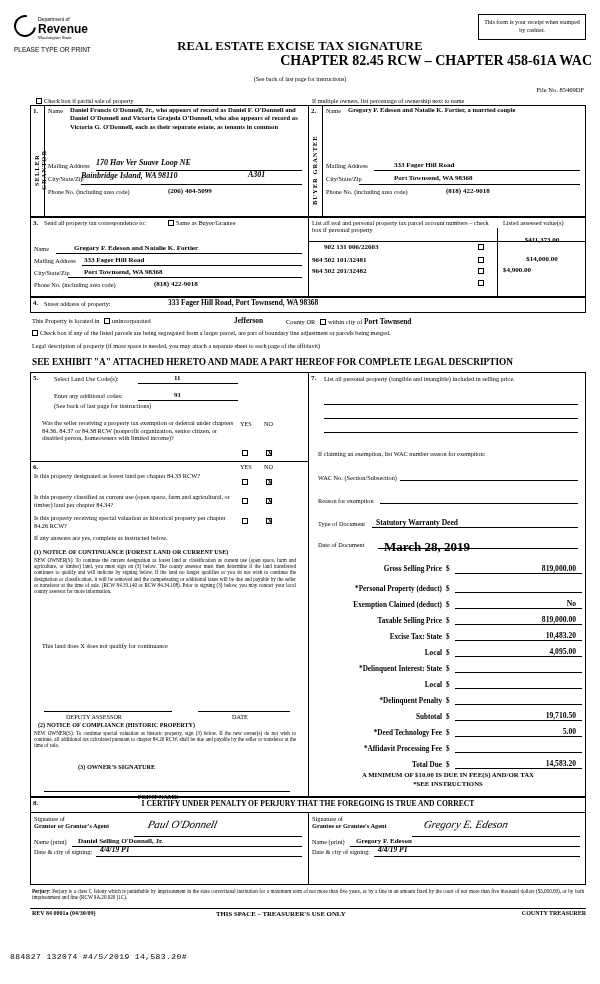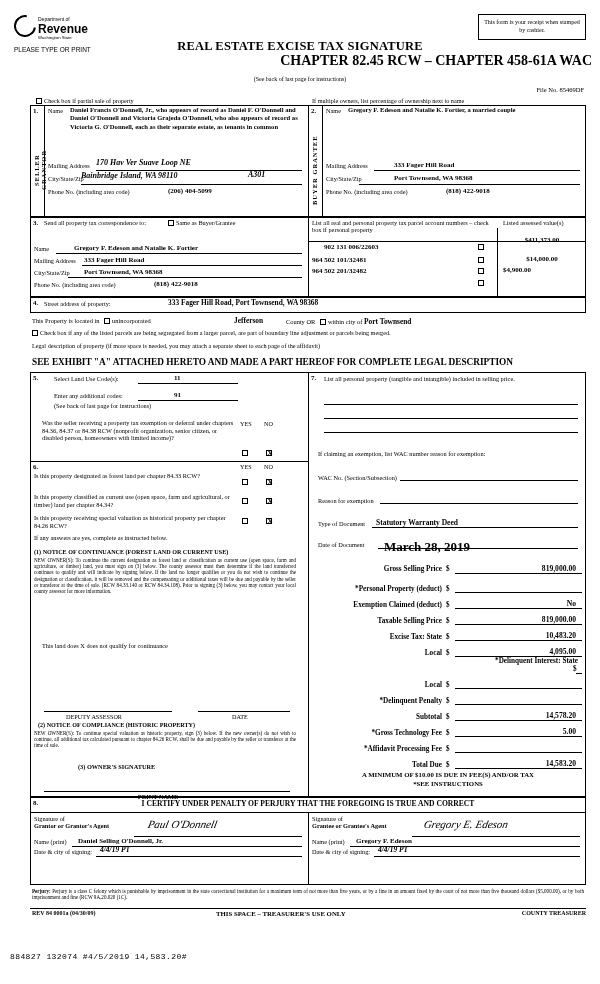--- a/index.html
+++ b/index.html
@@ -304,42 +304,42 @@
         <div style="display: flex; align-items: flex-end; height: 16px;">
           <div style="width: 132px; text-align: right; font-size: 7.2px; font-weight: bold; padding-right: 4px;">Excise Tax:  State</div>
           <div style="width: 9px; font-size: 7.2px; font-weight: bold;">$</div>
           <div style="flex: 1 1 0%; border-bottom: 1px solid rgb(0, 0, 0); text-align: right; font-size: 7.6px; font-weight: bold; padding-right: 6px; padding-bottom: 0px;">10,483.20</div>
         </div>
         <div style="display: flex; align-items: flex-end; height: 16px;">
           <div style="width: 132px; text-align: right; font-size: 7.2px; font-weight: bold; padding-right: 4px;">Local</div>
           <div style="width: 9px; font-size: 7.2px; font-weight: bold;">$</div>
           <div style="flex: 1 1 0%; border-bottom: 1px solid rgb(0, 0, 0); text-align: right; font-size: 7.6px; font-weight: bold; padding-right: 6px; padding-bottom: 0px;">4,095.00</div>
         </div>
-        <div style="display: flex; align-items: flex-end; height: 16px; flex-direction: column;">
+        <div style="display: flex; align-items: flex-end; height: 16px;">
           <div style="width: 132px; text-align: right; font-size: 7.2px; font-weight: bold; padding-right: 4px;">*Delinquent Interest:  State</div>
           <div style="width: 9px; font-size: 7.2px; font-weight: bold;">$</div>
           <div style="flex: 1 1 0%; border-bottom: 1px solid rgb(0, 0, 0); text-align: right; font-size: 7.6px; font-weight: bold; padding-right: 6px; padding-bottom: 0px;"></div>
         </div>
         <div style="display: flex; align-items: flex-end; height: 16px;">
           <div style="width: 132px; text-align: right; font-size: 7.2px; font-weight: bold; padding-right: 4px;">Local</div>
           <div style="width: 9px; font-size: 7.2px; font-weight: bold;">$</div>
           <div style="flex: 1 1 0%; border-bottom: 1px solid rgb(0, 0, 0); text-align: right; font-size: 7.6px; font-weight: bold; padding-right: 6px; padding-bottom: 0px;"></div>
         </div>
         <div style="display: flex; align-items: flex-end; height: 16px;">
           <div style="width: 132px; text-align: right; font-size: 7.2px; font-weight: bold; padding-right: 4px;">*Delinquent Penalty</div>
           <div style="width: 9px; font-size: 7.2px; font-weight: bold;">$</div>
           <div style="flex: 1 1 0%; border-bottom: 1px solid rgb(0, 0, 0); text-align: right; font-size: 7.6px; font-weight: bold; padding-right: 6px; padding-bottom: 0px;"></div>
         </div>
         <div style="display: flex; align-items: flex-end; height: 16px;">
           <div style="width: 132px; text-align: right; font-size: 7.2px; font-weight: bold; padding-right: 4px;">Subtotal</div>
           <div style="width: 9px; font-size: 7.2px; font-weight: bold;">$</div>
-          <div style="flex: 1 1 0%; border-bottom: 1px solid rgb(0, 0, 0); text-align: right; font-size: 7.6px; font-weight: bold; padding-right: 6px; padding-bottom: 0px;">14,578.20</div>
-        </div>
-        <div style="display: flex; align-items: flex-end; height: 16px;">
-          <div style="width: 132px; text-align: right; font-size: 7.2px; font-weight: bold; padding-right: 4px;">*Gross Technology Fee</div>
+          <div style="flex: 1 1 0%; border-bottom: 1px solid rgb(0, 0, 0); text-align: right; font-size: 7.6px; font-weight: bold; padding-right: 6px; padding-bottom: 0px;">19,710.50</div>
+        </div>
+        <div style="display: flex; align-items: flex-end; height: 16px;">
+          <div style="width: 132px; text-align: right; font-size: 7.2px; font-weight: bold; padding-right: 4px;">*Deed Technology Fee</div>
           <div style="width: 9px; font-size: 7.2px; font-weight: bold;">$</div>
           <div style="flex: 1 1 0%; border-bottom: 1px solid rgb(0, 0, 0); text-align: right; font-size: 7.6px; font-weight: bold; padding-right: 6px; padding-bottom: 0px;">5.00</div>
         </div>
         <div style="display: flex; align-items: flex-end; height: 16px;">
           <div style="width: 132px; text-align: right; font-size: 7.2px; font-weight: bold; padding-right: 4px;">*Affidavit Processing Fee</div>
           <div style="width: 9px; font-size: 7.2px; font-weight: bold;">$</div>
           <div style="flex: 1 1 0%; border-bottom: 1px solid rgb(0, 0, 0); text-align: right; font-size: 7.6px; font-weight: bold; padding-right: 6px; padding-bottom: 0px;"></div>
         </div>
         <div style="display: flex; align-items: flex-end; height: 16px;">
           <div style="width: 132px; text-align: right; font-size: 7.2px; font-weight: bold; padding-right: 4px;">Total Due</div>

